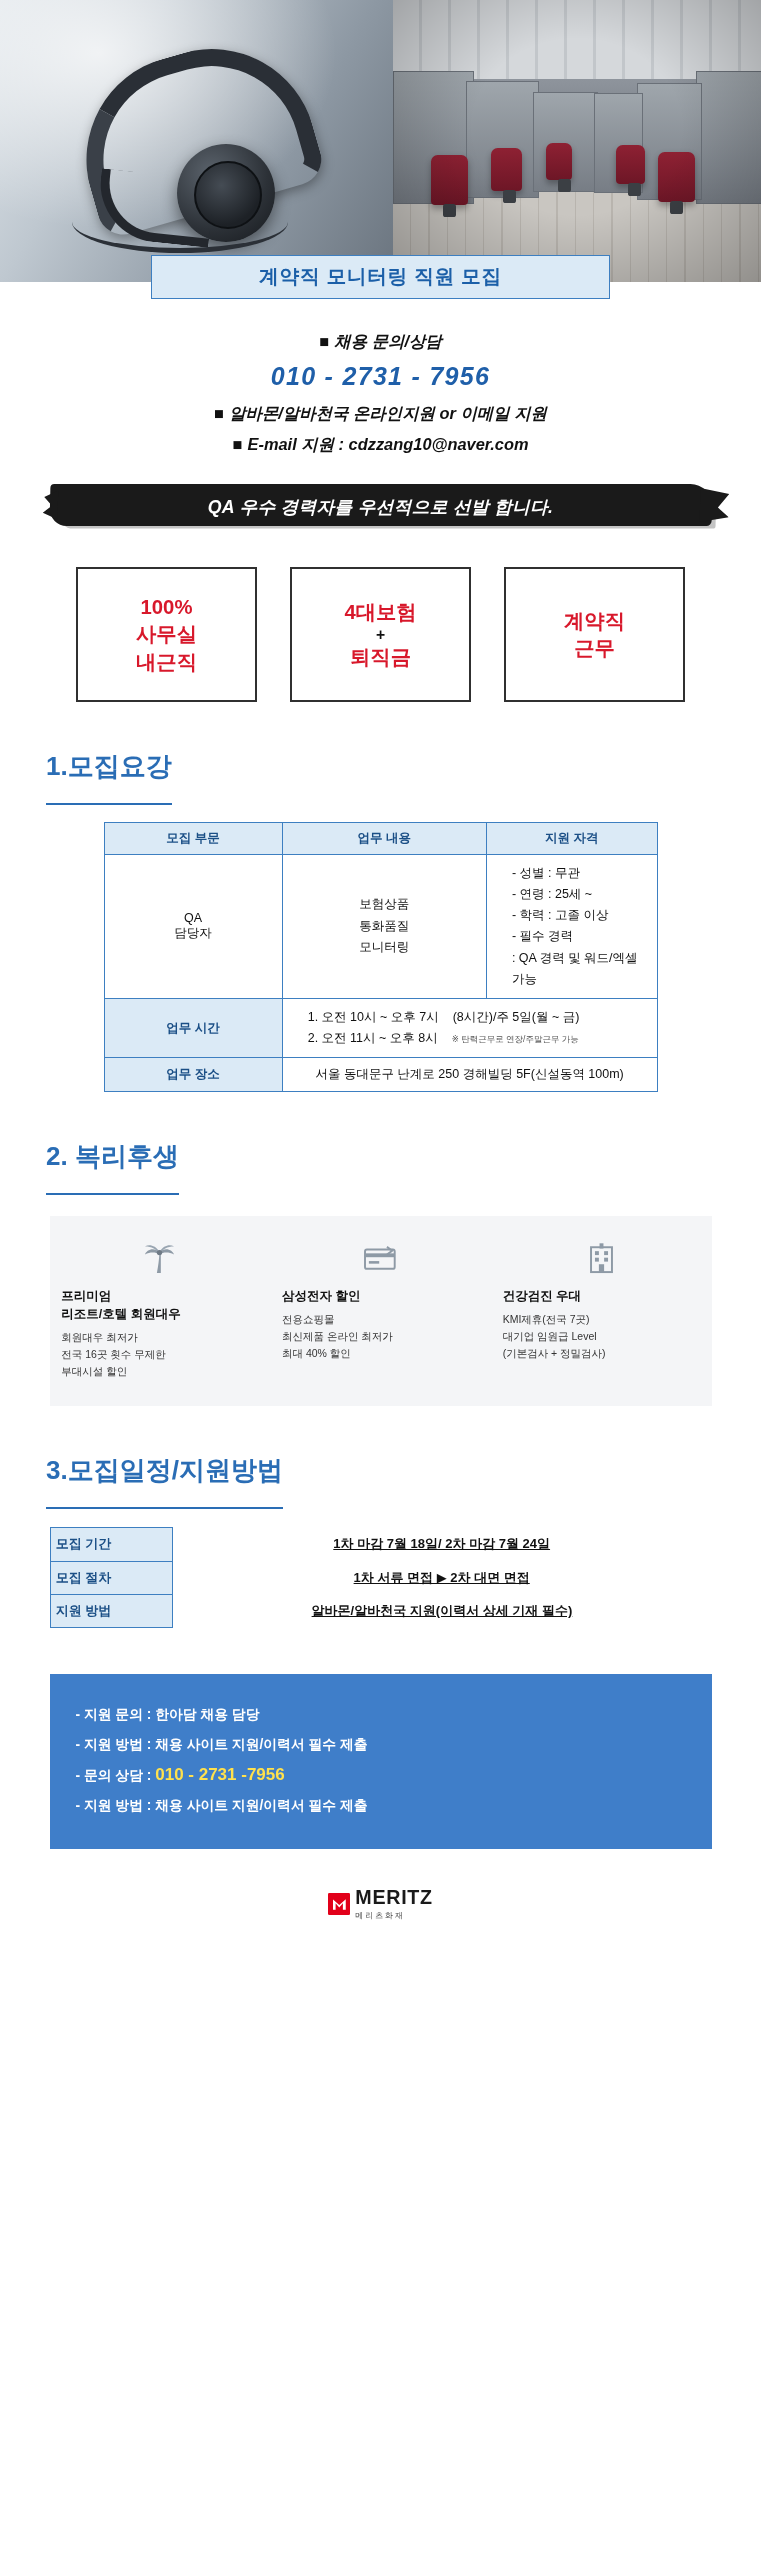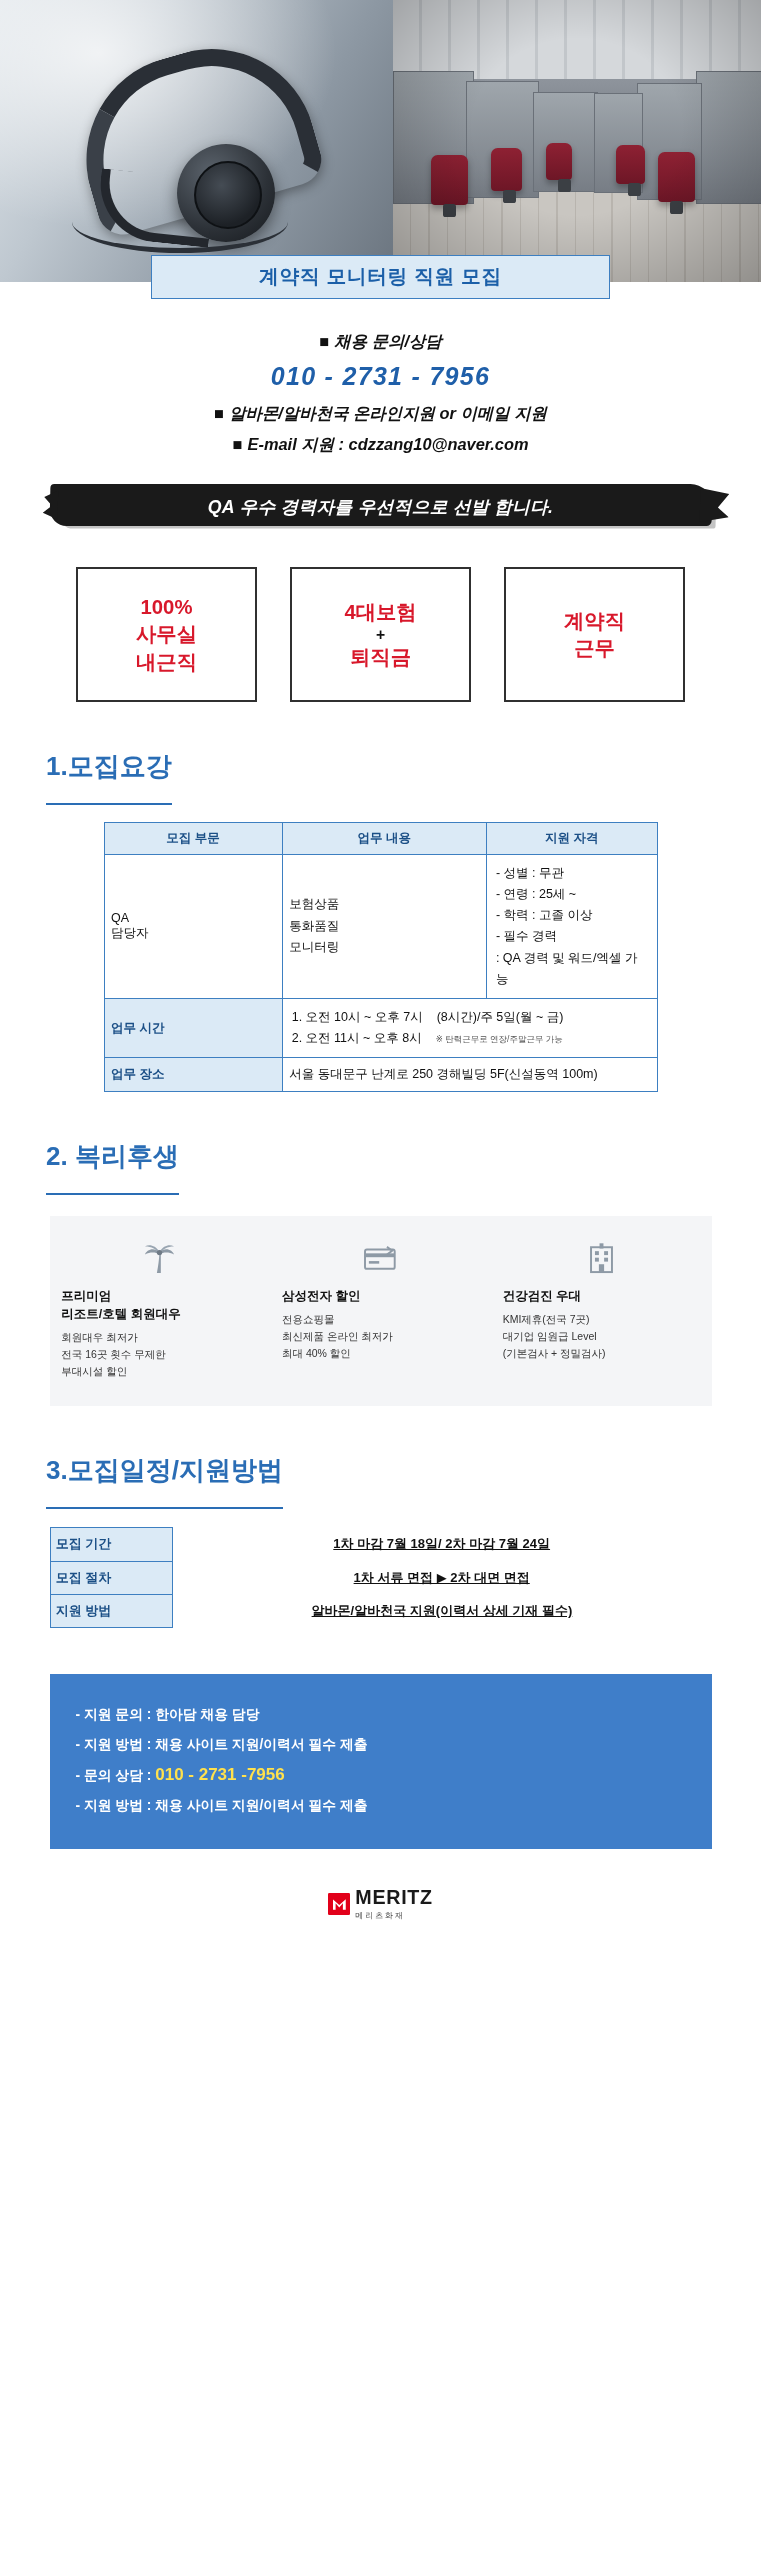--- a/index.html
+++ b/index.html
@@ -180,25 +180,25 @@
   
   .tbl{
     width:554px;margin:5.2px auto 0;border-collapse:collapse;
     font-size:12.5px;
   }
   .tbl th{
     background:#dbeaf6;border:0.7px solid #3d7fc1;color:#1b4f86;
     font-weight:bold;padding:6.6px 3.9px;text-align:center;
   }
   .tbl td{
-    border:0.7px solid #3d7fc1;padding:7.9px 6.6px;vertical-align:middle;
+    border:0.7px solid #3d7fc1;padding:7.9px 6.6px;text-align:center;vertical-align:middle;
     color:#111;
   }
   .tbl td.lbl{background:#dbeaf6;color:#1b4f86;font-weight:bold;width:105px;}
-  .tbl td.left{text-align:left;padding-left:9px;line-height:1.7;margin-top:28px;}
+  .tbl td.left{text-align:left;padding-left:25px;line-height:1.7;margin-top:28px;}
   .tbl .note{font-size:8.5px;color:#555;}
 
   
   .welfare{
     width:662px;margin:9.2px auto 0;background:#f4f5f7;
     display:flex;justify-content:space-around;padding:22px 0 26px;box-sizing:border-box;
   }
   .wcol{width:197px;text-align:left;}
   .wicon{height:42px;display:flex;align-items:center;justify-content:center;margin-bottom:6.6px;}
   .wicon svg{display:block;}

